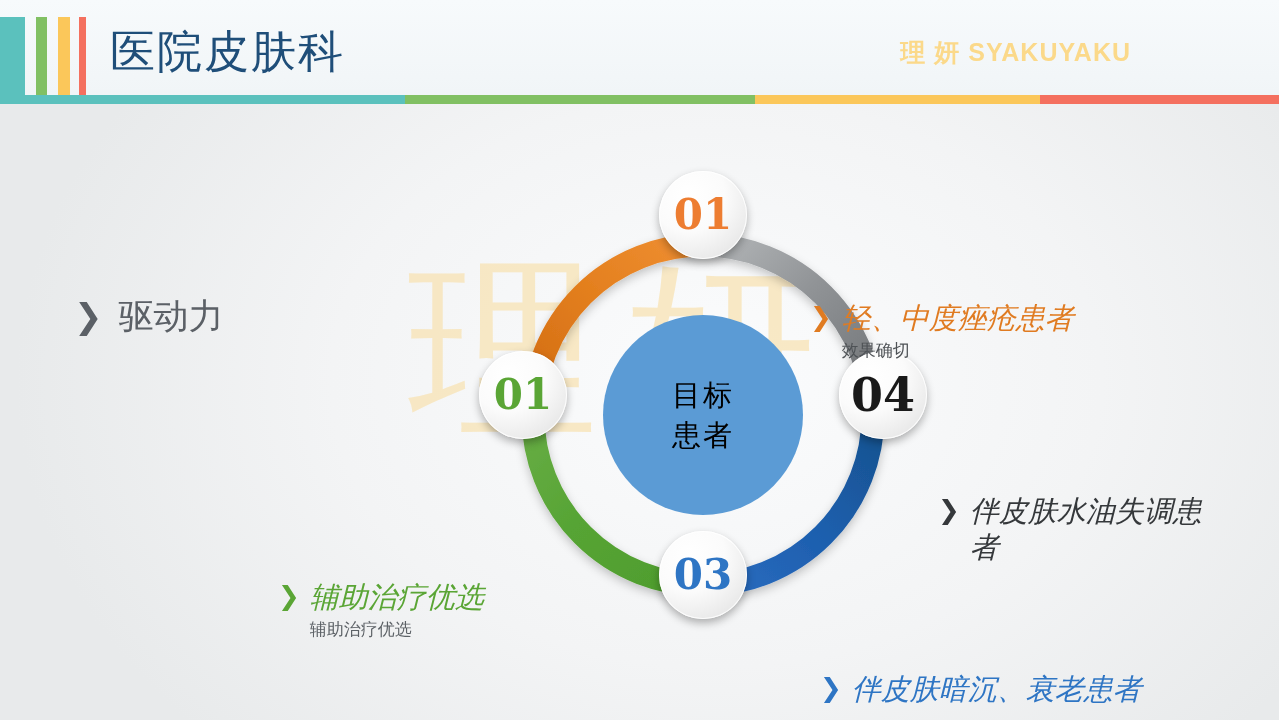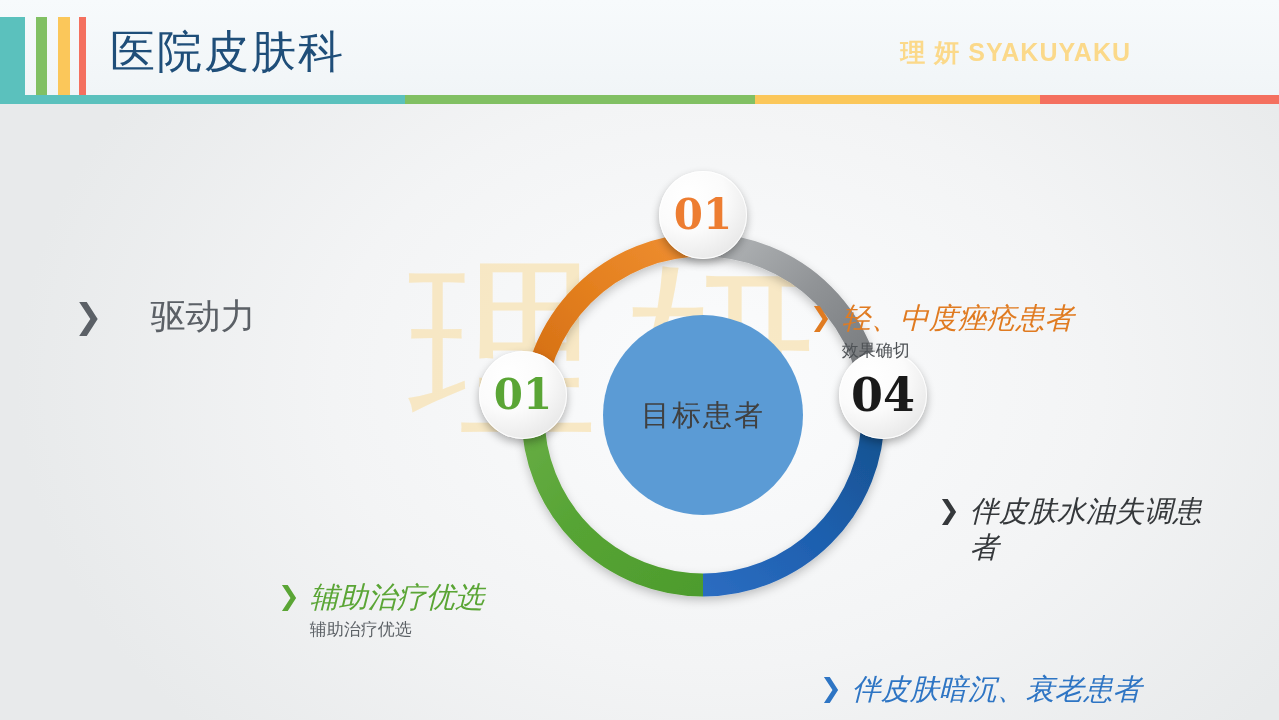--- a/index.html
+++ b/index.html
@@ -101,45 +101,45 @@
   .driver {
     position: absolute;
     left: 74px;
     top: 193px;
     display: flex;
     align-items: center;
     gap: 16px;
     white-space: nowrap;
   }
   .driver .chev { color: #5b6066; font-size: 34px; font-weight: bold; line-height: 1; }
-  .driver .txt  { color: #5b6066; font-size: 35px; line-height: 1.1; margin-left: 32px; }
+  .driver .txt  { color: #5b6066; font-size: 35px; line-height: 1.1; }
 
   
   .ring-wrap {
     position: absolute;
     left: 503px;
     top: 111px;
     width: 400px;
     height: 400px;
   }
   .ring-svg { position: absolute; left: 0; top: 0; }
 
   .center-circle {
     position: absolute;
     left: 100px;
     top: 100px;
     width: 200px;
     height: 200px;
     border-radius: 50%;
     background: #5b9bd5;
     display: flex;
-    flex-direction: row;
+    flex-direction: column;
     align-items: center;
     justify-content: center;
-    color: #404040;
+    color: #000000;
     font-size: 29px;
     line-height: 40px;
     letter-spacing: 2px;
   }
 
   
   .num {
     position: absolute;
     width: 88px;
     height: 88px;
@@ -254,20 +254,21 @@
         </g>
       </svg>
 
       <div class="center-circle">
         <div>目标</div>
         <div>患者</div>
       </div>
 
       <div class="num num-01">01</div>
       <div class="num num-02">01</div>
+      <div class="num num-03">03</div>
       <div class="num num-04">04</div>
     </div>
 
     <div class="callout c-01">
       <span class="chev">❯</span>
       <span>
         <span class="head" style="display:block">轻、中度痤疮患者</span>
         <span class="sub" style="display:block">效果确切</span>
       </span>
     </div>

